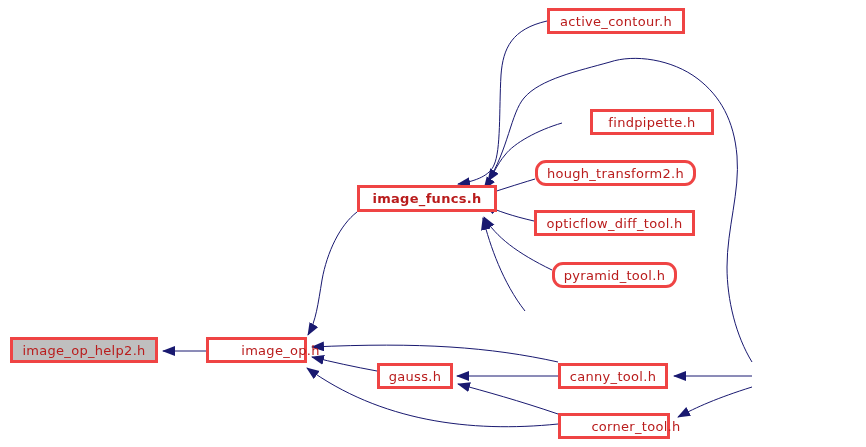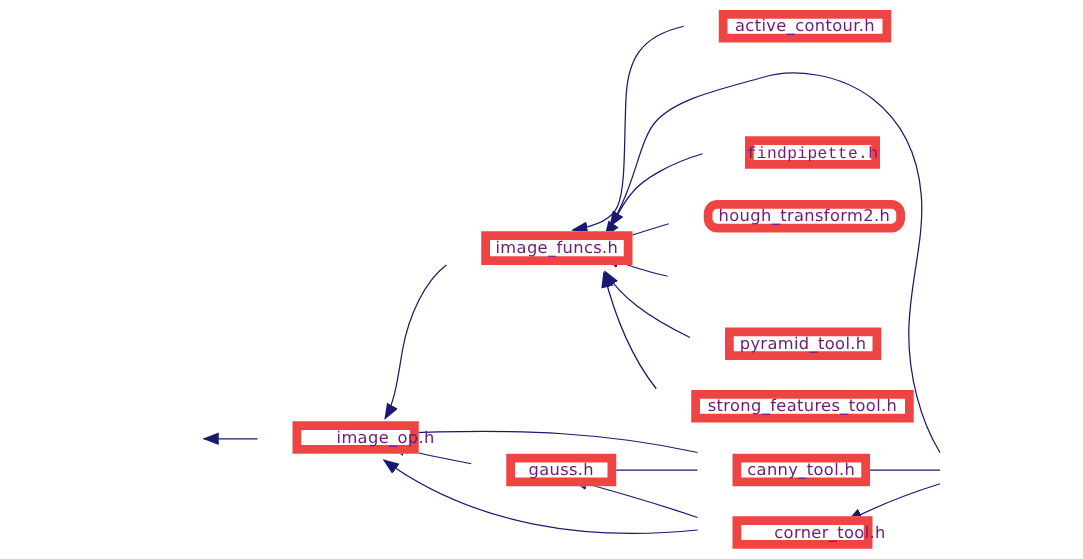--- a/index.html
+++ b/index.html
@@ -23,31 +23,30 @@
     height: 447px;
   }
   .edge {
     fill: none;
     stroke: #191970;
     stroke-width: 1;
   }
   .node {
     position: absolute;
     box-sizing: border-box;
-    border: 7px solid #ef4444;
+    border: 3px solid #ef4444;
     background: #ffffff;
     display: flex;
     align-items: center;
     justify-content: center;
     font-size: 13px;
     letter-spacing: 0.3px;
-    color: #701a75;
+    color: #b91c1c;
     white-space: nowrap;
     cursor: pointer;
-    margin-left: 28px;
   }
   .node.highlight {
     background: #bfbfbf;
   }
 </style>
 </head>
 <body>
 
 <div class="canvas">
 
@@ -84,36 +83,37 @@
 
     <path class="edge" marker-end="url(#arrow)" d="M558,414 C520,401 484,391 458,384" stroke="#191970"></path>
 
     <path class="edge" marker-end="url(#arrow)" d="M558,424 C470,433 380,421 307,368" stroke="#191970"></path>
 
     <path class="edge" marker-end="url(#arrow)" d="M752,376 L674,376" stroke="#191970"></path>
 
     <path class="edge" marker-end="url(#arrow)" d="M752,387 C717,398 697,407 678,417" stroke="#191970"></path>
   </svg>
 
+  <div class="node highlight" style="left:10px; top:337px; width:148px; height:26px;">image_op_help2.h</div>
 
   <div class="node" style="left:206px; top:337px; width:101px; height:26px;padding-left:48px;">image_op.h</div>
 
-  <div class="node" style="left:357px; top:185px; width:121px; height:27px;">image_funcs.h</div>
+  <div class="node" style="left:357px; top:185px; width:140px; height:27px;font-weight:bold;">image_funcs.h</div>
 
   <div class="node" style="left:547px; top:8px; width:138px; height:26px;">active_contour.h</div>
 
-  <div class="node" style="left:568px; top:109px; width:108px; height:26px;font-family:Liberation Mono, monospace;">findpipette.h</div>
+  <div class="node" style="left:590px; top:109px; width:124px; height:26px;">findpipette.h</div>
 
   <div class="node" style="left:535px; top:160px; width:161px; height:26px;border-radius:11px;">hough_transform2.h</div>
 
+  <div class="node" style="left:534px; top:210px; width:161px; height:26px;">opticflow_diff_tool.h</div>
 
-  <div class="node" style="left:552px; top:262px; width:125px; height:26px;">pyramid_tool.h</div>
+  <div class="node" style="left:552px; top:262px; width:125px; height:26px;border-radius:11px;">pyramid_tool.h</div>
 
-  <div class="node" style="left:525px; top:312px; width:178px; height:26px;">strong_features_tool.h</div>
 
-  <div class="node" style="left:377px; top:363px; width:88px; height:26px;">gauss.h</div>
+  <div class="node" style="left:377px; top:363px; width:76px; height:26px;">gauss.h</div>
 
   <div class="node" style="left:558px; top:363px; width:110px; height:26px;">canny_tool.h</div>
 
   <div class="node" style="left:558px; top:413px; width:112px; height:26px;padding-left:44px;">corner_tool.h</div>
 
 
 </div>
 
 </body></html>

